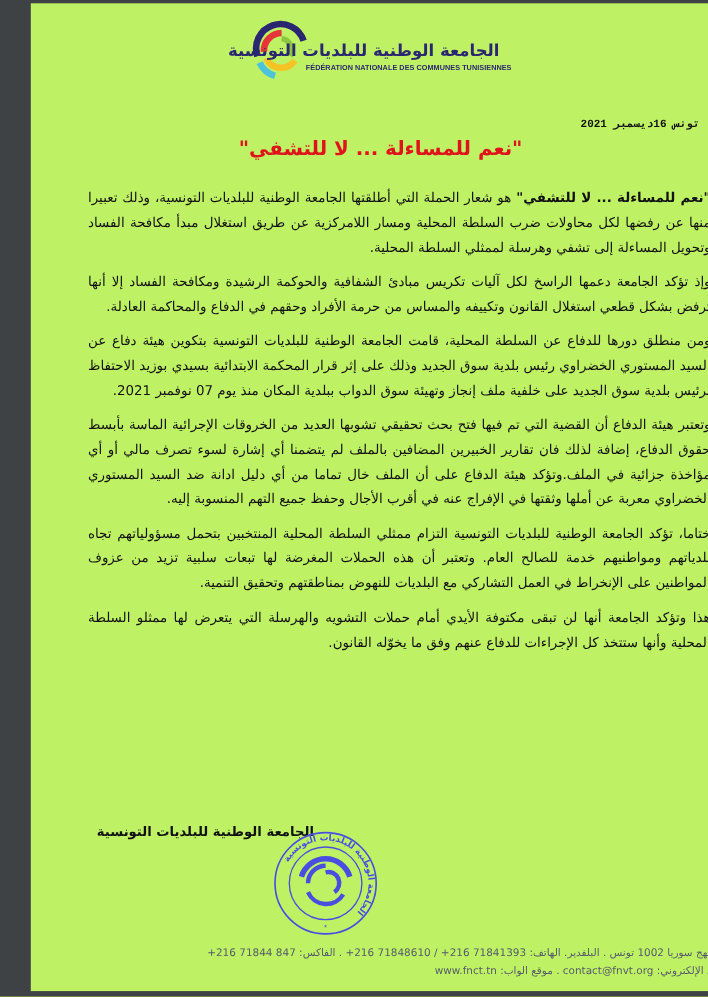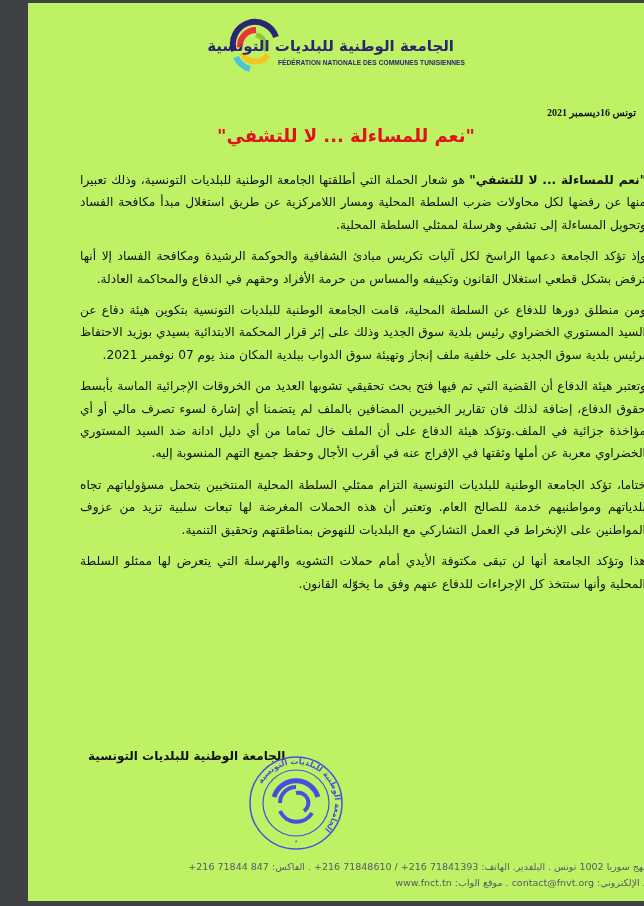--- a/index.html
+++ b/index.html
@@ -30,21 +30,21 @@
       direction: rtl; text-align: right; line-height: 18px; white-space: nowrap;
     }
     .logo .fr-name {
       position: absolute; left: 50px; top: 42px; width: 210px;
       font-family: "Liberation Sans", sans-serif;
       font-weight: bold; font-size: 6.6px; color: #2b2670;
       letter-spacing: 0.05px; white-space: nowrap;
     }
     .date {
       position: absolute; right: 28px; top: 104px;
-      font-family: Liberation Serif, serif;
+      font-family: Liberation Mono, monospace;
       font-weight: bold; font-size: 10px; color: #111;
       direction: rtl; white-space: nowrap;
     }
     .title {
       position: absolute; left: 0; right: 0; top: 122px;
       text-align: center;
       font-family: "DejaVu Sans", sans-serif;
       font-weight: bold; font-size: 18px; color: #e0121a;
       direction: rtl;
     }

